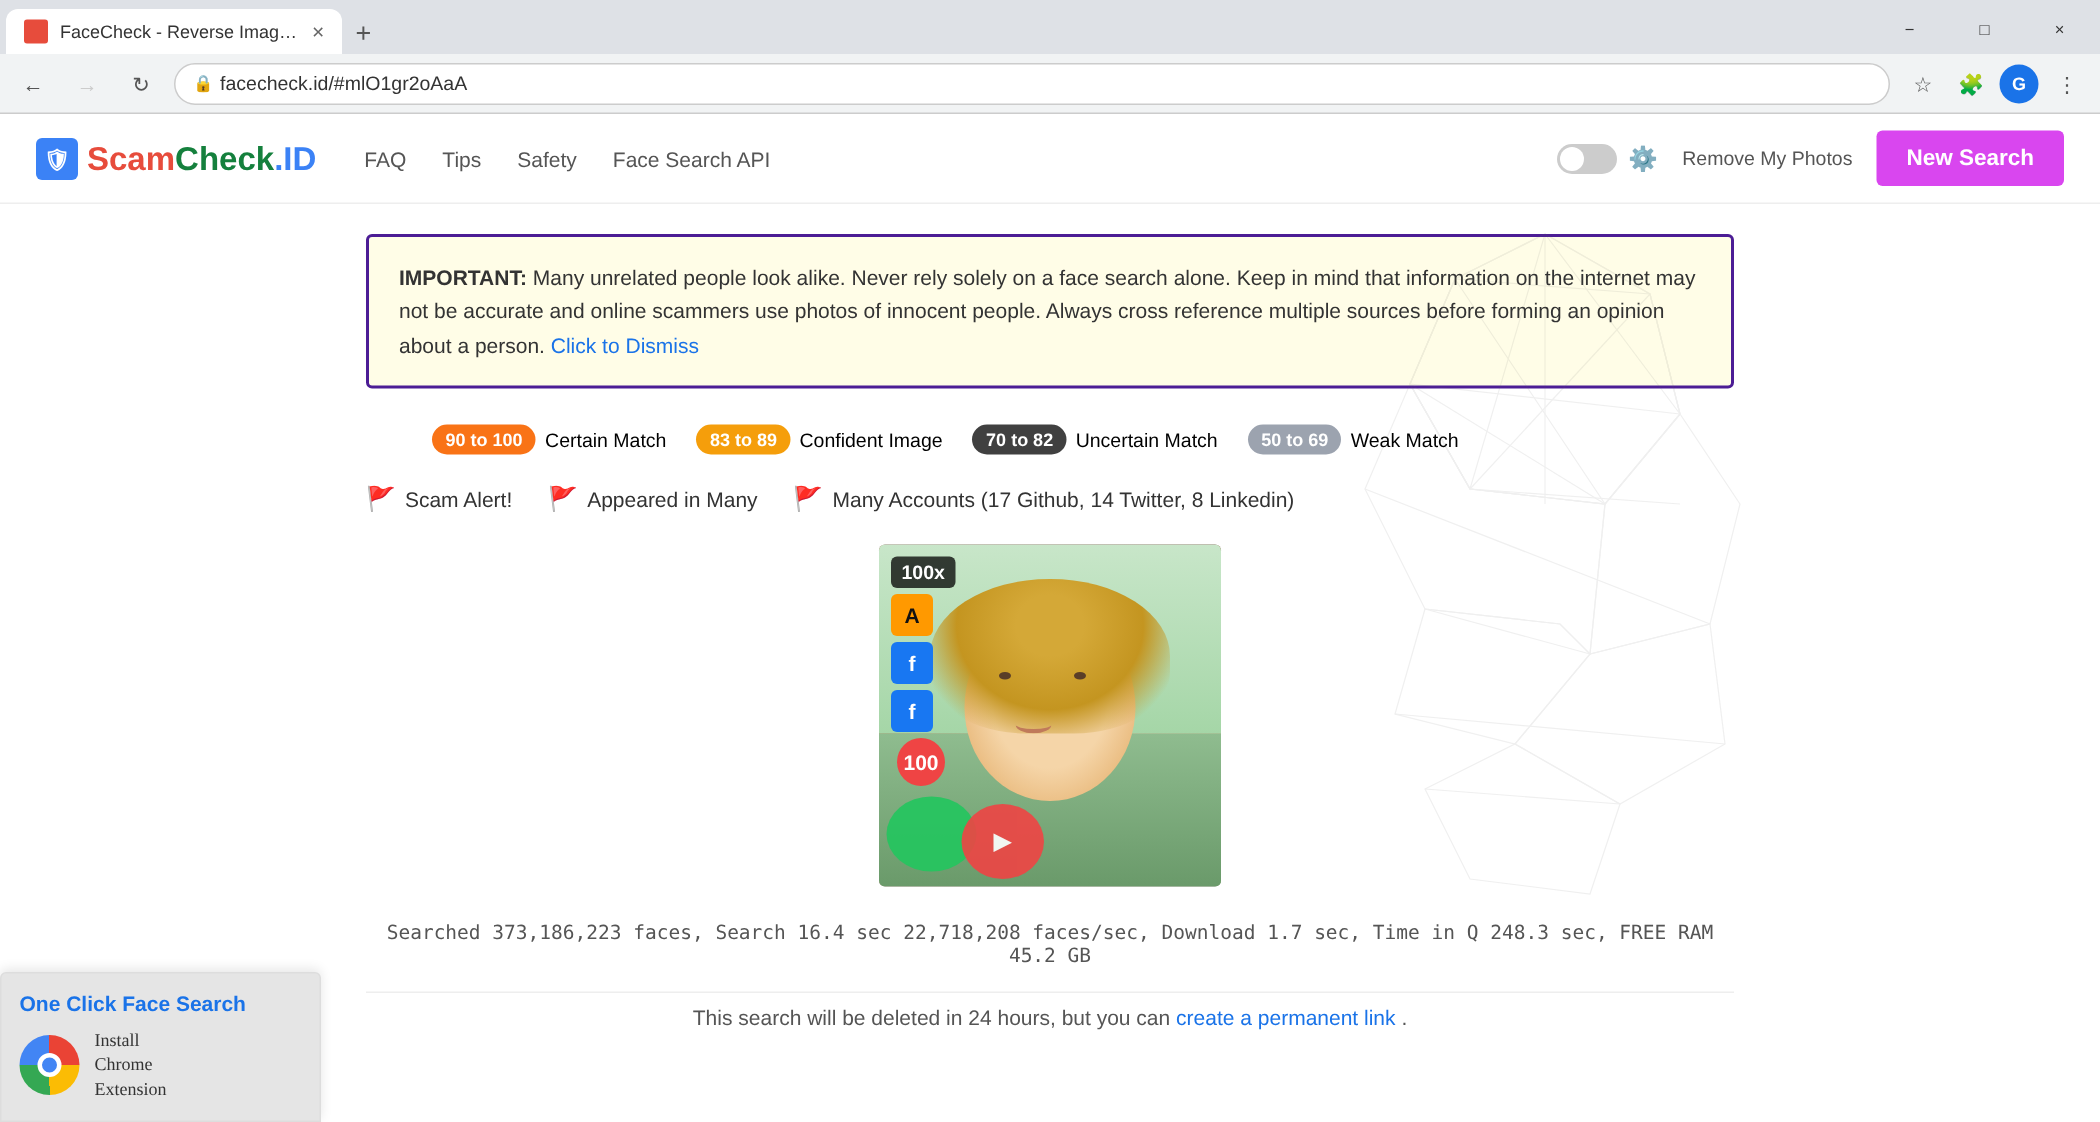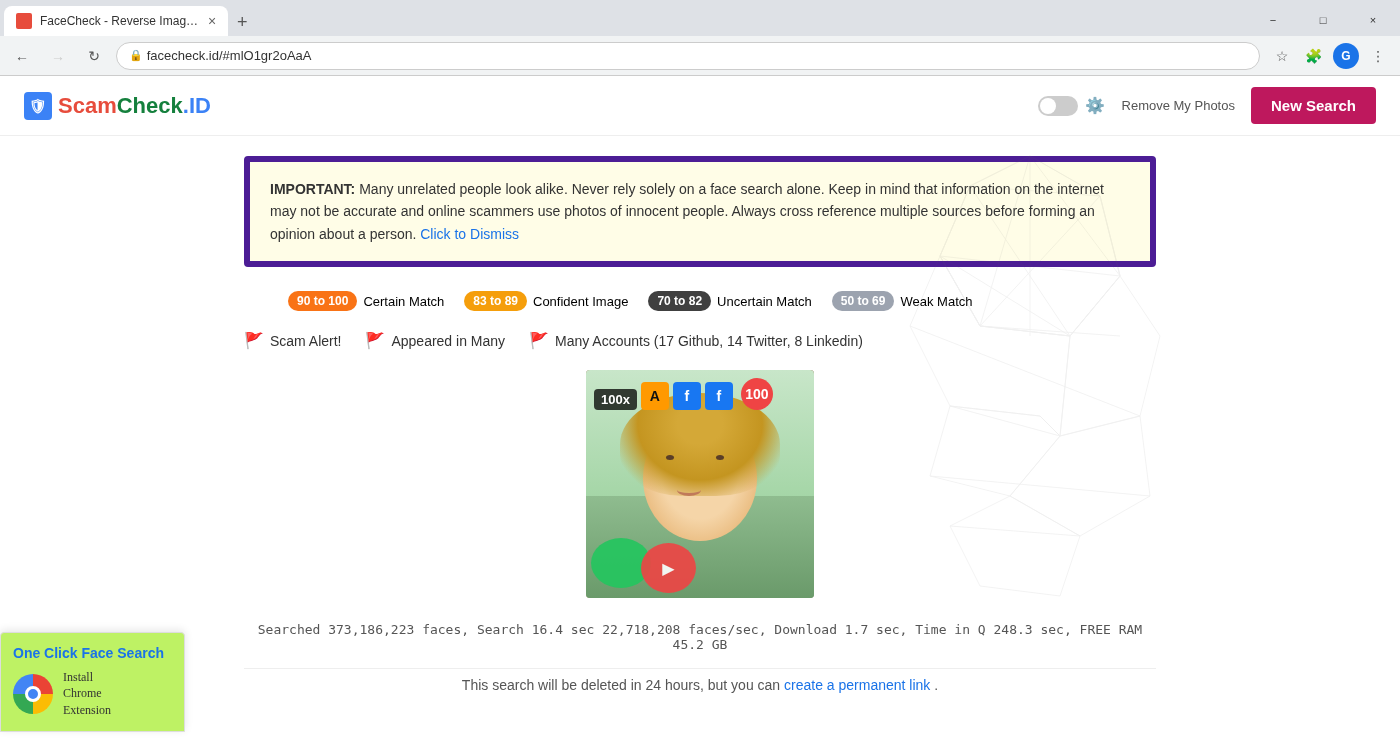--- a/index.html
+++ b/index.html
@@ -157,42 +157,42 @@
       width: 16px; height: 16px;
       background: #fff;
       border-radius: 50%;
       position: absolute;
       top: 2px; left: 2px;
     }
     .remove-photos-btn {
       font-size: 13px; color: #555; cursor: pointer;
     }
     .new-search-btn {
-      background: #be185d;
+      background: #d946ef;
       color: #fff;
       border: none;
       border-radius: 4px;
       padding: 10px 20px;
       font-size: 15px;
       font-weight: bold;
       cursor: pointer;
     }
 
     
     .main-content {
       max-width: 960px;
       margin: 0 auto;
       padding: 20px 24px;
       position: relative;
     }
 
     
     .warning-banner {
       background: #fffde7;
-      border: 6px solid #4c1d95;
+      border: 2px solid #4c1d95;
       border-radius: 4px;
       padding: 16px 20px;
       margin-bottom: 24px;
       font-size: 14px;
       line-height: 1.6;
       color: #333;
     }
     .warning-banner strong { font-weight: bold; }
     .dismiss-link { color: #1a73e8; cursor: pointer; text-decoration: none; }
 
@@ -281,21 +281,22 @@
       opacity: 0.9;
     }
 
     
     .image-top-badges {
       position: absolute;
       top: 8px;
       left: 8px;
       display: flex;
       gap: 4px;
-      align-items: flex-end;
+      align-items: flex-start;
+      flex-direction: column;
     }
     .multiplier-badge {
       background: rgba(0,0,0,0.75);
       color: #fff;
       font-size: 13px;
       font-weight: bold;
       padding: 3px 7px;
       border-radius: 4px;
     }
     .site-icon {
@@ -342,24 +343,24 @@
       top: 0;
       width: 300px;
       height: 600px;
       opacity: 0.2;
       pointer-events: none;
     }
 
     
     .extension-promo {
       position: fixed;
-      bottom: 16px;
+      bottom: 0;
       left: 0;
-      width: 185px;
-      background: #bef264;
+      width: 214px;
+      background: #e5e5e5;
       border: 1px solid #ddd;
       border-radius: 4px 4px 0 0;
       padding: 12px;
       box-shadow: 0 -2px 8px rgba(0,0,0,0.1);
       font-size: 13px;
     }
     .extension-title {
       font-weight: bold;
       color: #1a73e8;
       margin-bottom: 8px;
@@ -438,20 +439,26 @@
   </div>
 
 </div>
 
 <div class="page-content">
 
   <nav class="site-nav">
     <div class="logo">
       <div class="logo-shield">🛡</div>
       <span><span class="logo-text-face">Scam</span><span class="logo-text-check">Check</span><span class="logo-text-id">.ID</span></span>
+    </div>
+    <div class="nav-links">
+      <a class="nav-link">FAQ</a>
+      <a class="nav-link">Tips</a>
+      <a class="nav-link">Safety</a>
+      <a class="nav-link">Face Search API</a>
     </div>
     <div class="nav-right">
       <div class="toggle-container">
         <div class="toggle">
           <div class="toggle-knob"></div>
         </div>
         <span>⚙️</span>
       </div>
       <span class="remove-photos-btn">Remove My Photos</span>
       <button class="new-search-btn">New Search</button>

